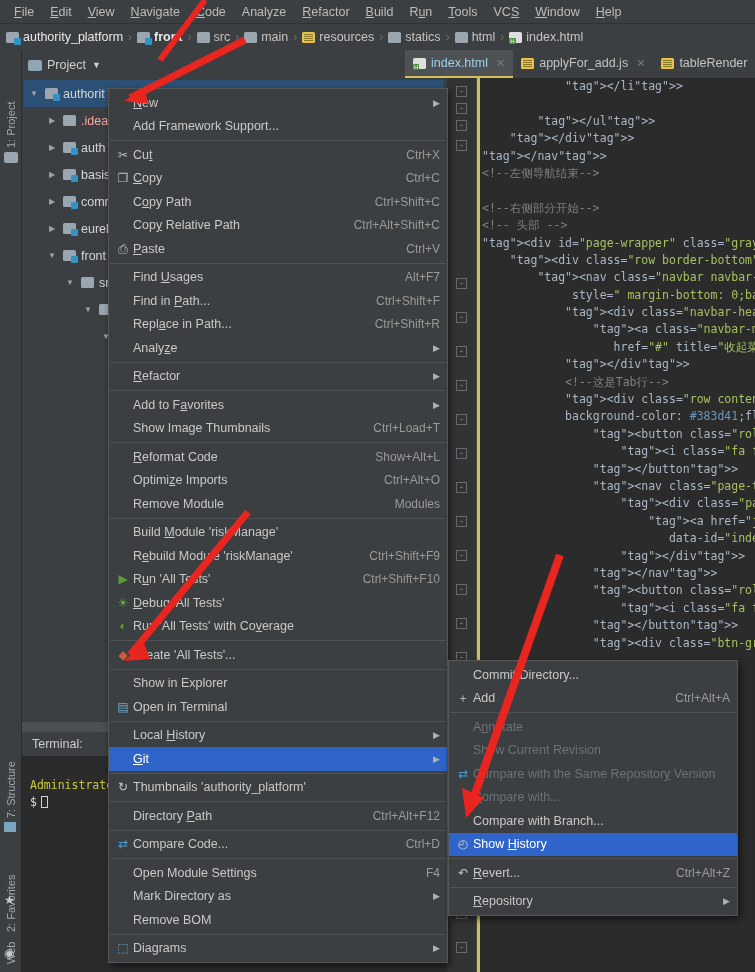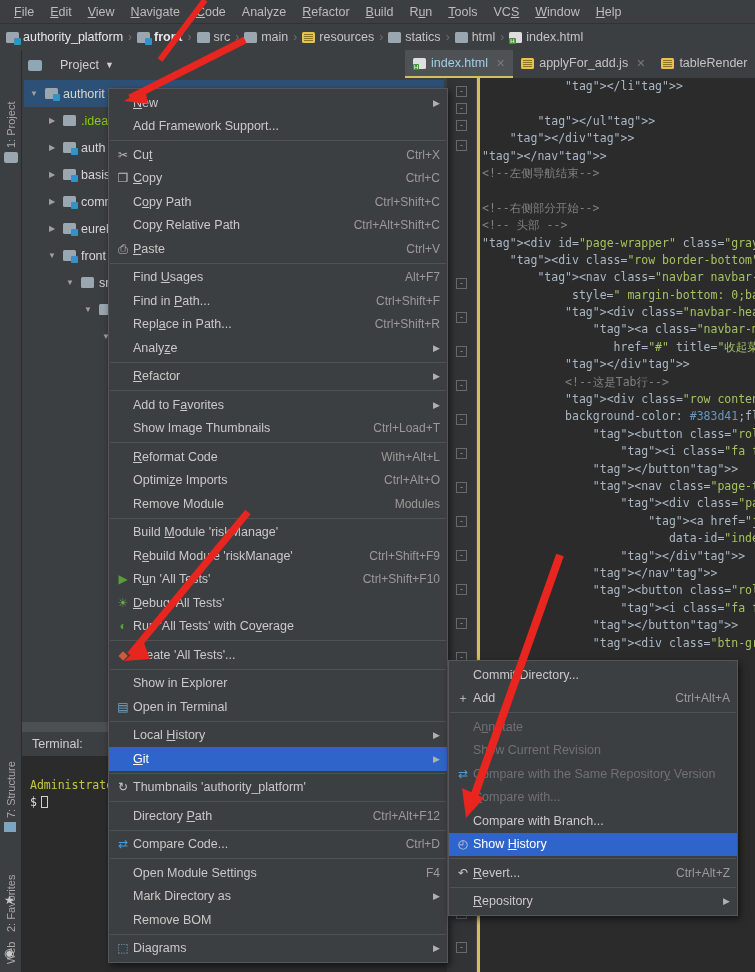--- a/index.html
+++ b/index.html
@@ -67,31 +67,31 @@
   
   .projpanel{
     position:absolute; left:22px; top:50px; width:425px; height:672px;
     background:#3c3f41;
   }
   .projheader{
     position:absolute; left:22px; top:52px; width:425px; height:26px;
     display:flex; align-items:center; padding-left:6px;
     background:#3c3f41;
   }
-  .projheader .ptitle{ font-size:12.5px; color:#cfcfcf; margin-left:18px; }
+  .projheader .ptitle{ font-size:12.5px; color:#cfcfcf; margin-left:5px; }
   .projheader .pchev{ margin-left:6px; color:#cfcfcf; font-size:9px; }
   .proj-tools{ position:absolute; right:6px; top:54px; display:flex; gap:9px; align-items:center; }
   .tbico{ width:16px;height:16px; display:flex;align-items:center;justify-content:center; color:#b0b6bb;}
 
   .treewrap{ position:absolute; left:24px; top:80px; width:420px; }
   .trow{ height:27px; display:flex; align-items:center; font-size:12.5px; }
   .trow.sel{ background:#2d5176; }
   .tarrow{ width:12px; text-align:center; color:#a0a0a0; font-size:8px; }
   .tname{ margin-left:5px; color:#d5d5d5; white-space:nowrap; }
-  .tname.dim{ color:#84cc16; }
+  .tname.dim{ color:#fca5a5; }
 
   
   .editor{
     position:absolute; left:447px; top:50px; width:308px; height:922px;
     background:#2b2b2b;
   }
   .tabbar{
     position:absolute; left:405px; top:50px; width:350px; height:28px;
     background:#3c3f41; display:flex; align-items:stretch;
   }
@@ -445,21 +445,21 @@
       </div>
       <div class="mrow">
         <span class="micon"></span>
         <span class="mlabel">Show Image Thumbnails</span>
         <span class="mkey">Ctrl+Load+T</span>
       </div>
       <div class="msep"></div>
       <div class="mrow">
         <span class="micon"></span>
         <span class="mlabel"><u>R</u>eformat Code</span>
-        <span class="mkey">With+Alt+L</span>
+        <span class="mkey">Show+Alt+L</span>
       </div>
       <div class="mrow">
         <span class="micon"></span>
         <span class="mlabel">Optimi<u>z</u>e Imports</span>
         <span class="mkey">Ctrl+Alt+O</span>
       </div>
       <div class="mrow">
         <span class="micon"></span>
         <span class="mlabel">Remove Module</span>
         <span class="mkey">Modules</span>

